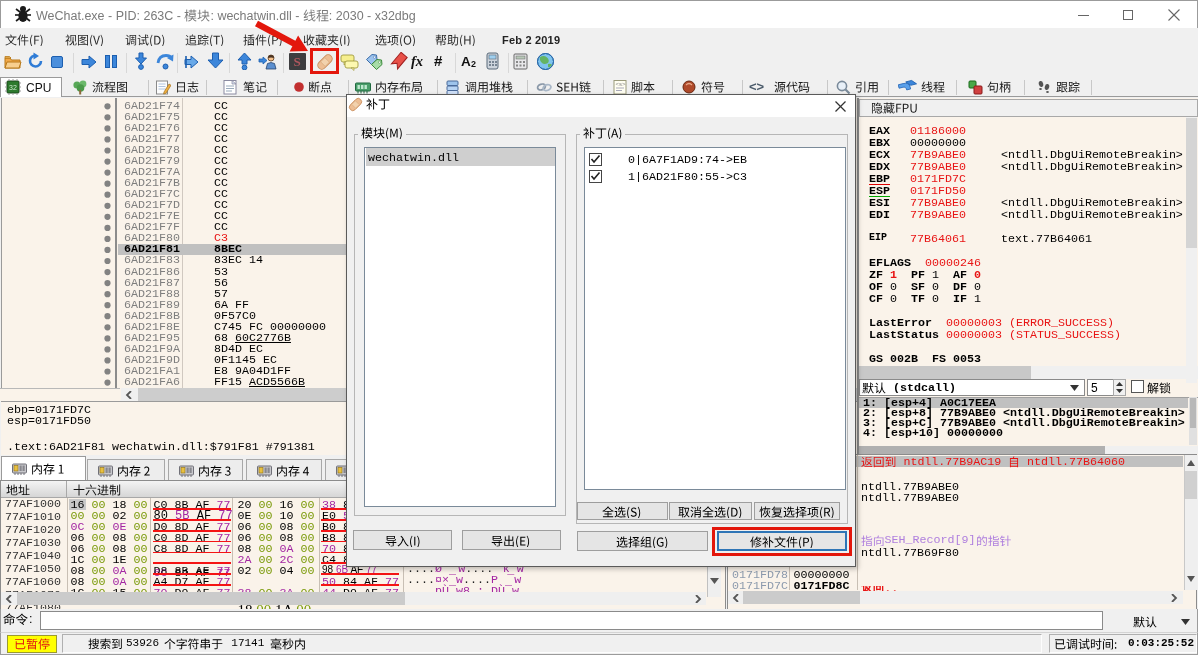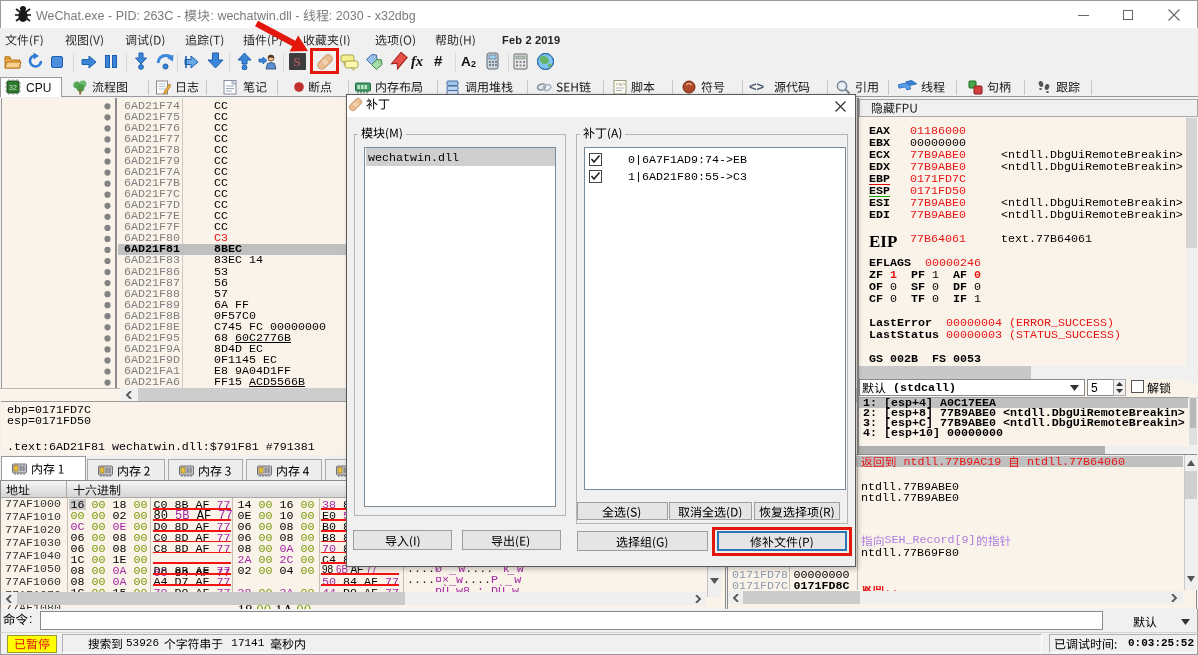--- a/index.html
+++ b/index.html
@@ -457,30 +457,30 @@
 <div style="position:absolute;left:869px;top:183.7px;width:21px;height:1.5px;background:#dd0000"></div>
 <div style="position:absolute;left:869px;top:183.5px;white-space:pre;font-family:Liberation Mono,monospace;font-size:11.66px;font-weight:bold;color:#000">ESP</div>
 <div style="position:absolute;left:910px;top:183.5px;white-space:pre;font-family:Liberation Mono,monospace;font-size:11.66px;color:#e81414">0171FD50</div>
 <div style="position:absolute;left:869px;top:195.7px;width:21px;height:1.5px;background:#00aa00"></div>
 <div style="position:absolute;left:869px;top:195.5px;white-space:pre;font-family:Liberation Mono,monospace;font-size:11.66px;font-weight:bold;color:#000">ESI</div>
 <div style="position:absolute;left:910px;top:195.5px;white-space:pre;font-family:Liberation Mono,monospace;font-size:11.66px;color:#e81414">77B9ABE0</div>
 <div style="position:absolute;left:1001px;top:195.5px;white-space:pre;font-family:Liberation Mono,monospace;font-size:11.66px;color:#000">&lt;ntdll.DbgUiRemoteBreakin&gt;</div>
 <div style="position:absolute;left:869px;top:207.5px;white-space:pre;font-family:Liberation Mono,monospace;font-size:11.66px;font-weight:bold;color:#000">EDI</div>
 <div style="position:absolute;left:910px;top:207.5px;white-space:pre;font-family:Liberation Mono,monospace;font-size:11.66px;color:#e81414">77B9ABE0</div>
 <div style="position:absolute;left:1001px;top:207.5px;white-space:pre;font-family:Liberation Mono,monospace;font-size:11.66px;color:#000">&lt;ntdll.DbgUiRemoteBreakin&gt;</div>
-<div style="position:absolute;left:869px;top:231.5px;white-space:pre;font-family:Liberation Serif, serif;font-size:17px;font-weight:bold;color:#000">EIP</div>
+<div style="position:absolute;left:869px;top:231.5px;white-space:pre;font-family:Liberation Mono, monospace;font-size:10px;font-weight:bold;color:#000">EIP</div>
 <div style="position:absolute;left:910px;top:231.5px;white-space:pre;font-family:Liberation Mono,monospace;font-size:11.66px;color:#e81414">77B64061</div>
 <div style="position:absolute;left:1001px;top:231.5px;white-space:pre;font-family:Liberation Mono,monospace;font-size:11.66px;color:#000">text.77B64061</div>
 <div style="position:absolute;left:869px;top:255.5px;white-space:pre;font-family:Liberation Mono,monospace;font-size:11.66px;font-weight:bold;color:#000">EFLAGS</div>
 <div style="position:absolute;left:925px;top:255.5px;white-space:pre;font-family:Liberation Mono,monospace;font-size:11.66px;color:#e81414">00000246</div>
 <div style="position:absolute;left:869px;top:267.5px;white-space:pre;font-family:Liberation Mono,monospace;font-size:11.66px;color:#000;font-weight:bold">ZF <span style="color:#e81414">1</span>  PF <span style="font-weight:normal">1</span>  AF <span style="color:#e81414">0</span></div>
 <div style="position:absolute;left:869px;top:279.5px;white-space:pre;font-family:Liberation Mono,monospace;font-size:11.66px;color:#000;font-weight:bold">OF <span style="font-weight:normal">0</span>  SF <span style="font-weight:normal">0</span>  DF <span style="font-weight:normal">0</span></div>
 <div style="position:absolute;left:869px;top:291.5px;white-space:pre;font-family:Liberation Mono,monospace;font-size:11.66px;color:#000;font-weight:bold">CF <span style="font-weight:normal">0</span>  TF <span style="font-weight:normal">0</span>  IF <span style="font-weight:normal">1</span></div>
 <div style="position:absolute;left:869px;top:315.5px;white-space:pre;font-family:Liberation Mono,monospace;font-size:11.66px;font-weight:bold;color:#000">LastError</div>
-<div style="position:absolute;left:946px;top:315.5px;white-space:pre;font-family:Liberation Mono,monospace;font-size:11.66px;color:#e81414">00000004 (ERROR_SUCCESS)</div>
+<div style="position:absolute;left:946px;top:315.5px;white-space:pre;font-family:Liberation Mono,monospace;font-size:11.66px;color:#e81414">00000003 (ERROR_SUCCESS)</div>
 <div style="position:absolute;left:869px;top:327.5px;white-space:pre;font-family:Liberation Mono,monospace;font-size:11.66px;font-weight:bold;color:#000">LastStatus</div>
 <div style="position:absolute;left:946px;top:327.5px;white-space:pre;font-family:Liberation Mono,monospace;font-size:11.66px;color:#e81414">00000003 (STATUS_SUCCESS)</div>
 <div style="position:absolute;left:869px;top:351.5px;white-space:pre;font-family:Liberation Mono,monospace;font-size:11.66px;font-weight:bold;color:#000">GS 002B  FS 0053</div>
 <div style="position:absolute;left:1186px;top:117px;width:11px;height:266px;background:#f0f0f0"></div>
 <div style="position:absolute;left:1186px;top:118px;width:11px;height:130px;background:#d4d4d4"></div>
 <div style="position:absolute;left:858.5px;top:366px;width:339px;height:12.5px;background:#f0f0f0"></div>
 <div style="position:absolute;left:858.5px;top:366px;width:172px;height:12.5px;background:#c8c8c8"></div>
 <div style="position:absolute;left:858.5px;top:379px;width:226px;height:17px;background:#fff;border:1px solid #8a8a8a"></div>
 <div style="position:absolute;left:862px;top:381.5px;line-height:0"><svg style="" width="24.0" height="12.0" viewBox="0 0 2000 1000" fill="#000">
       <use href="#g60" x="0"></use>
@@ -616,21 +616,21 @@
 <div style="position:absolute;left:66.5px;top:498px;width:1px;height:99px;background:#c8bfb4"></div>
 <div style="position:absolute;left:149.5px;top:498px;width:1px;height:99px;background:#c8bfb4"></div>
 <div style="position:absolute;left:318.5px;top:498px;width:1px;height:99px;background:#c8bfb4"></div>
 <div style="position:absolute;left:402.5px;top:498px;width:1px;height:99px;background:#c8bfb4"></div>
 <div style="position:absolute;left:231.5px;top:498px;width:1px;height:99px;background:#c8bfb4"></div>
 <div style="position:absolute;left:69px;top:499.2px;width:16.5px;height:11.3px;background:#c9c9c9"></div>
 <div class="m11" style="position:absolute;left:5px;top:498.4px;line-height:13px;color:#333">77AF1000<br>77AF1010<br>77AF1020<br>77AF1030<br>77AF1040<br>77AF1050<br>77AF1060<br>77AF1070<br>77AF1080</div>
 <div style="position:absolute;left:70.5px;top:498.4px;white-space:pre;font-family:Liberation Mono,monospace;font-size:11.66px"><span style="color:#000">16</span> <span style="color:#7a9a08">00</span> <span style="color:#000">18</span> <span style="color:#7a9a08">00</span></div>
 <div style="position:absolute;left:153.5px;top:498.4px;white-space:pre;font-family:Liberation Mono,monospace;font-size:11.66px;"><span style="color:#000">C0</span> <span style="color:#000">8B</span> <span style="color:#000">AF</span> <span style="color:#a326a3">77</span></div>
 <div style="position:absolute;left:152.5px;top:507.8px;width:78px;height:1.9px;background:#f51414"></div>
-<div style="position:absolute;left:237.5px;top:498.4px;white-space:pre;font-family:Liberation Mono,monospace;font-size:11.66px"><span style="color:#000">14</span> <span style="color:#7a9a08">00</span> <span style="color:#000">16</span> <span style="color:#7a9a08">00</span></div>
+<div style="position:absolute;left:237.5px;top:498.4px;white-space:pre;font-family:Liberation Mono,monospace;font-size:11.66px"><span style="color:#000">20</span> <span style="color:#7a9a08">00</span> <span style="color:#000">16</span> <span style="color:#7a9a08">00</span></div>
 <div style="position:absolute;left:322px;top:498.4px;white-space:pre;font-family:Liberation Mono,monospace;font-size:11.66px"><span style="color:#a326a3">38</span> <span style="color:#000">8F</span> <span style="color:#000">AF</span> <span style="color:#a326a3">77</span></div>
 <div style="position:absolute;left:321px;top:507.8px;width:78px;height:1.9px;background:#f51414"></div>
 <div style="position:absolute;left:70.5px;top:509.33px;white-space:pre;font-family:Liberation Mono,monospace;font-size:11.66px"><span style="color:#7a9a08">00</span> <span style="color:#7a9a08">00</span> <span style="color:#000">02</span> <span style="color:#7a9a08">00</span></div>
 <div style="position:absolute;left:153.5px;top:509.33px;white-space:pre;font-family:Liberation Mono,monospace;font-size:12px;"><span style="color:#000">80</span> <span style="color:#a326a3">5B</span> <span style="color:#000">AF</span> <span style="color:#a326a3">77</span></div>
 <div style="position:absolute;left:152.5px;top:518.73px;width:78px;height:1.9px;background:#f51414"></div>
 <div style="position:absolute;left:237.5px;top:509.33px;white-space:pre;font-family:Liberation Mono,monospace;font-size:11.66px"><span style="color:#000">0E</span> <span style="color:#7a9a08">00</span> <span style="color:#000">10</span> <span style="color:#7a9a08">00</span></div>
 <div style="position:absolute;left:322px;top:509.33px;white-space:pre;font-family:Liberation Mono,monospace;font-size:11.66px"><span style="color:#000">E0</span> <span style="color:#a326a3">5C</span> <span style="color:#000">AF</span> <span style="color:#a326a3">77</span></div>
 <div style="position:absolute;left:321px;top:518.73px;width:78px;height:1.9px;background:#f51414"></div>
 <div style="position:absolute;left:70.5px;top:520.26px;white-space:pre;font-family:Liberation Mono,monospace;font-size:11.66px"><span style="color:#a326a3">0C</span> <span style="color:#7a9a08">00</span> <span style="color:#a326a3">0E</span> <span style="color:#7a9a08">00</span></div>
 <div style="position:absolute;left:153.5px;top:520.26px;white-space:pre;font-family:Liberation Mono,monospace;font-size:11.66px;"><span style="color:#000">D0</span> <span style="color:#000">8D</span> <span style="color:#000">AF</span> <span style="color:#a326a3">77</span></div>

